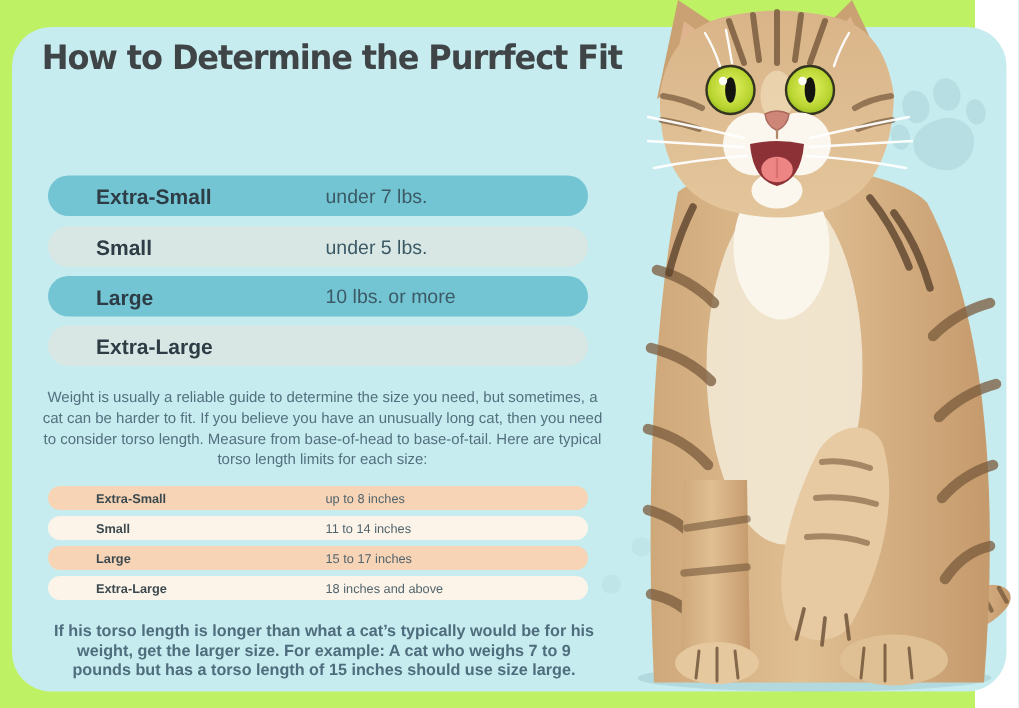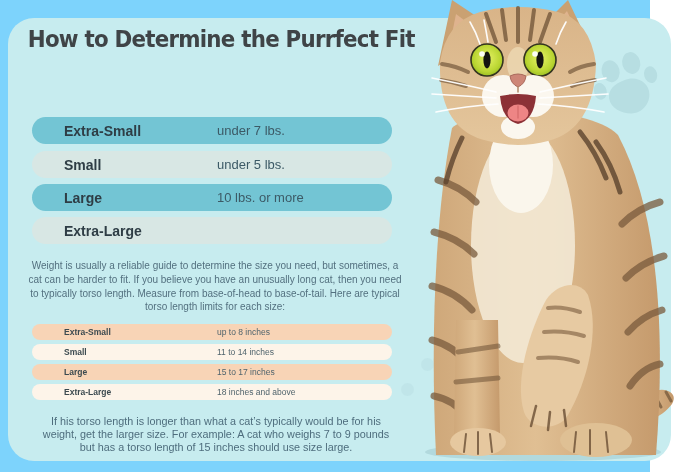--- a/index.html
+++ b/index.html
@@ -1,32 +1,32 @@
 <!DOCTYPE html>
 <html><head>
 <meta charset="utf-8">
 <style>
   * { margin:0; padding:0; box-sizing:border-box; }
   html,body { width:679px; height:472px; }
   body { font-family:"Liberation Sans","DejaVu Sans",sans-serif; background:#ffffff; overflow:hidden; }
-  #stage { position:relative; width:650px; height:472px; background:#7dd3fc; }
+  #stage { position:relative; width:650px; height:472px; background:#bef264; }
 
   .card { position:absolute; left:8px; top:18px; width:663px; height:443px;
           background:#c7ecef; border-radius:26px; }
 
   .title { position:absolute; left:18px; top:26px; width:392px; text-align:center;
            font-family:"DejaVu Sans",sans-serif; font-weight:bold; font-size:22.5px;
            letter-spacing:-0.8px; color:#3f4447; white-space:nowrap;
            transform:scaleX(.95); transform-origin:center; }
 
   .para { position:absolute; text-align:center; color:#53707f; }
   .intro { left:32px; top:61px; width:366px; font-size:10px; line-height:13.6px; }
   .para2 { left:28px; top:259px; width:374px; font-size:10px; line-height:13.8px; }
   .footer-note { left:34px; top:415px; width:364px; font-size:10.8px; line-height:13px;
-                 font-weight:normal; color:#4e6d7d; }
+                 font-weight:bold; color:#4e6d7d; }
 
   .wrow { position:absolute; left:32px; width:360px; height:27px; border-radius:14px;
           display:flex; align-items:center; }
   .wrow.teal  { background:#73c5d4; }
   .wrow.ltea  { background:#d8e7e4; }
   .wlabel { margin-left:32px; font-size:14px; font-weight:bold; color:#2e3d45; }
   .wvalue { position:absolute; left:185px; font-size:13px; color:#3c5a66; }
 
   .trow { position:absolute; left:32px; width:360px; height:16px; border-radius:8px;
           display:flex; align-items:center; }
@@ -73,21 +73,21 @@
     <span class="wvalue">under 5 lbs.</span>
   </div>
   <div class="wrow teal" style="top:184px">
     <span class="wlabel">Large</span>
     <span class="wvalue">10 lbs. or more</span>
   </div>
   <div class="wrow ltea" style="top:217px">
     <span class="wlabel">Extra-Large</span>
   </div>
 
-  <div class="para para2">Weight is usually a reliable guide to determine the size you need, but sometimes, a cat can be harder to fit. If you believe you have an unusually long cat, then you need to typically torso length. Measure from base-of-head to base-of-tail. Here are typical torso length limits for each size:</div>
+  <div class="para para2">Weight is usually a reliable guide to determine the size you need, but sometimes, a cat can be harder to fit. If you believe you have an unusually long cat, then you need to consider torso length. Measure from base-of-head to base-of-tail. Here are typical torso length limits for each size:</div>
 
   <div class="trow peach" style="top:324px">
     <span class="tlabel">Extra-Small</span>
     <span class="tvalue">up to 8 inches</span>
   </div>
   <div class="trow cream" style="top:344px">
     <span class="tlabel">Small</span>
     <span class="tvalue">11 to 14 inches</span>
   </div>
   <div class="trow peach" style="top:364px">

